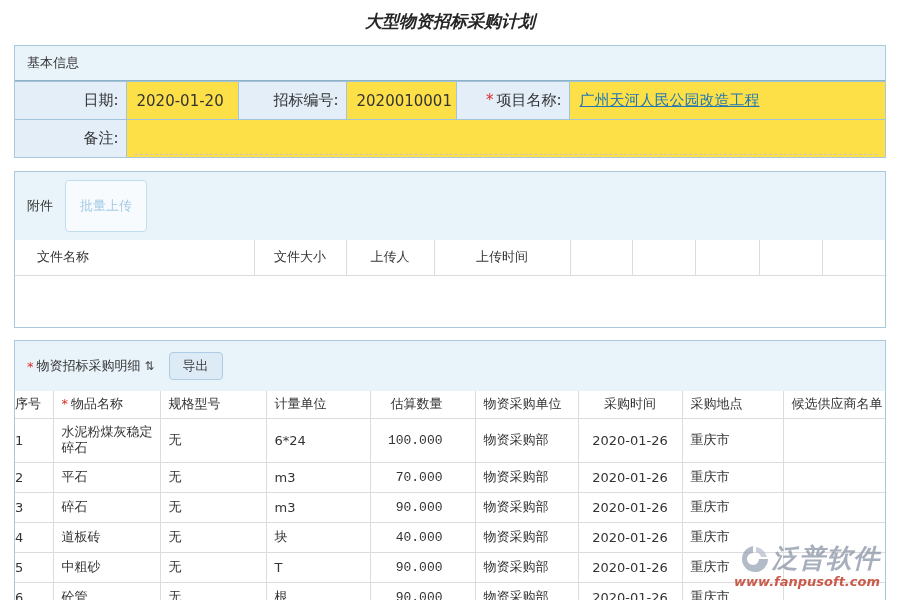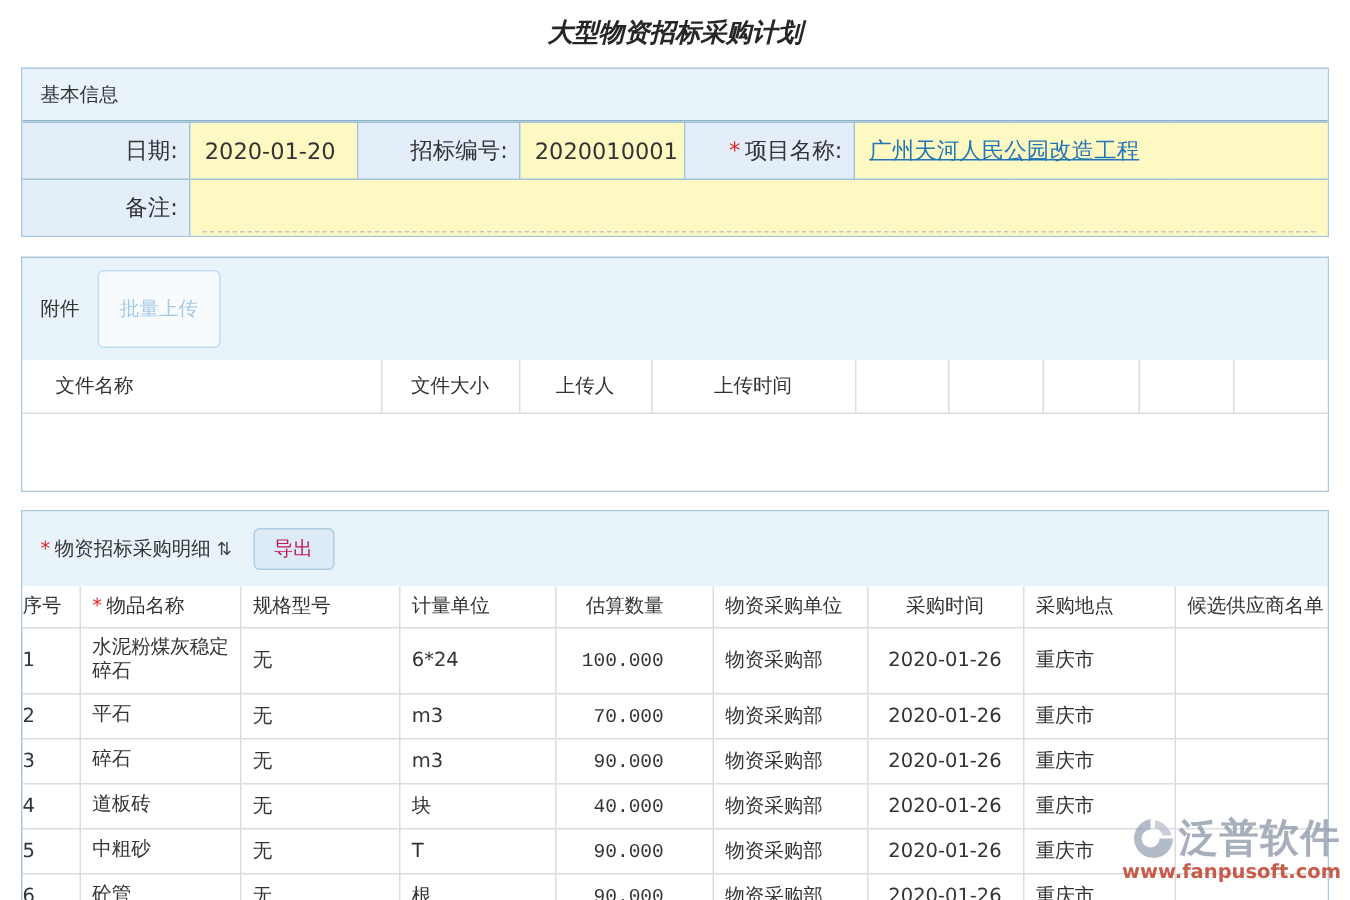--- a/index.html
+++ b/index.html
@@ -23,39 +23,39 @@
 
   
   table { border-collapse:collapse; width:100%; table-layout:fixed; }
   .binfo td { border:1px solid #a2c4da; height:37px; font-size:15px; overflow:hidden; white-space:nowrap; }
   .binfo tr.r1 td { height:38px; }
   .binfo tr.r2 td { height:34px; }
   .binfo td:first-child { border-left:0; }
   .binfo td:last-child { border-right:0; }
   .binfo tr:last-child td { border-bottom:0; }
   .binfo td.lbl { background:#e3eef9; text-align:right; padding-right:7px; }
-  .binfo td.val { background:#fef9c3; padding-left:10px; }
+  .binfo td.val { background:#fde047; padding-left:10px; }
   .binfo td.alt { background:#eef5fc; }
   .binfo td.remark { position:relative; }
   .binfo td.remark::after {
     content:""; position:absolute; left:8px; right:8px; bottom:2px;
     border-bottom:1px dashed #c6c6c6;
   }
   .req { color:#e02b2b; margin-right:3px; }
   a.plink { color:#2277b3; text-decoration:underline; cursor:pointer; }
 
   
   .btn-upload {
     margin-left:12px; padding:16px 14px; font-size:13px;
     color:#a4c9e5; background:#f7fbfe; border:1px solid #c3ddf0;
     border-radius:4px; cursor:pointer; font-family:inherit;
   }
   .btn-export {
     margin-left:14px; padding:4px 13px; font-size:13px;
-    color:#be185d; background:#dcebf5; border:1px solid #aecde4;
+    color:#404040; background:#dcebf5; border:1px solid #aecde4;
     border-radius:4px; cursor:pointer; font-family:inherit;
   }
   .sort { font-size:12px; color:#444; margin-left:4px; cursor:pointer; }
 
   
   .gtable th, .gtable td { border:1px solid #dcdcdc; font-weight:normal; font-size:13px; color:#333; }
   .gtable th:first-child, .gtable td:first-child { border-left:0; }
   .gtable th:last-child, .gtable td:last-child { border-right:0; }
   .gtable thead th { border-top:0; background:#fff; }
 
@@ -68,21 +68,21 @@
   .dtable tbody tr:first-child td { height:44px; }
   .dtable tbody tr:last-child td { border-bottom:0; }
   .dtable .c0 { text-align:left; }
   .dtable .c1, .dtable .c2, .dtable .c3, .dtable .c5, .dtable .c7, .dtable .c8
     { text-align:left; padding-left:8px; }
   .dtable td.c1 { white-space:normal; line-height:16px; padding-right:6px;margin-left:12px; }
   .dtable .c4 { text-align:right; padding-right:32px;font-family:Liberation Mono, monospace; }
   .dtable .c6 { text-align:center; }
 
   
-  .watermark { position:absolute; top:541px; right:6px; text-align:right; pointer-events:none; z-index:5; }
+  .watermark { position:absolute; top:541px; right:20px; text-align:right; pointer-events:none; z-index:5;font-style:italic; }
   .wm-row { display:flex; align-items:center; justify-content:flex-end; }
   .wm-brand { font-size:26px; font-weight:bold; color:rgba(142,152,170,0.78); letter-spacing:1px; }
   .wm-url { font-size:13px; font-weight:bold; color:rgba(192,62,44,0.85); margin-top:-2px; }
   .wm-logo { margin-right:2px; opacity:0.75; }
 </style>
 </head>
 <body>
 
 <div class="page">
 

